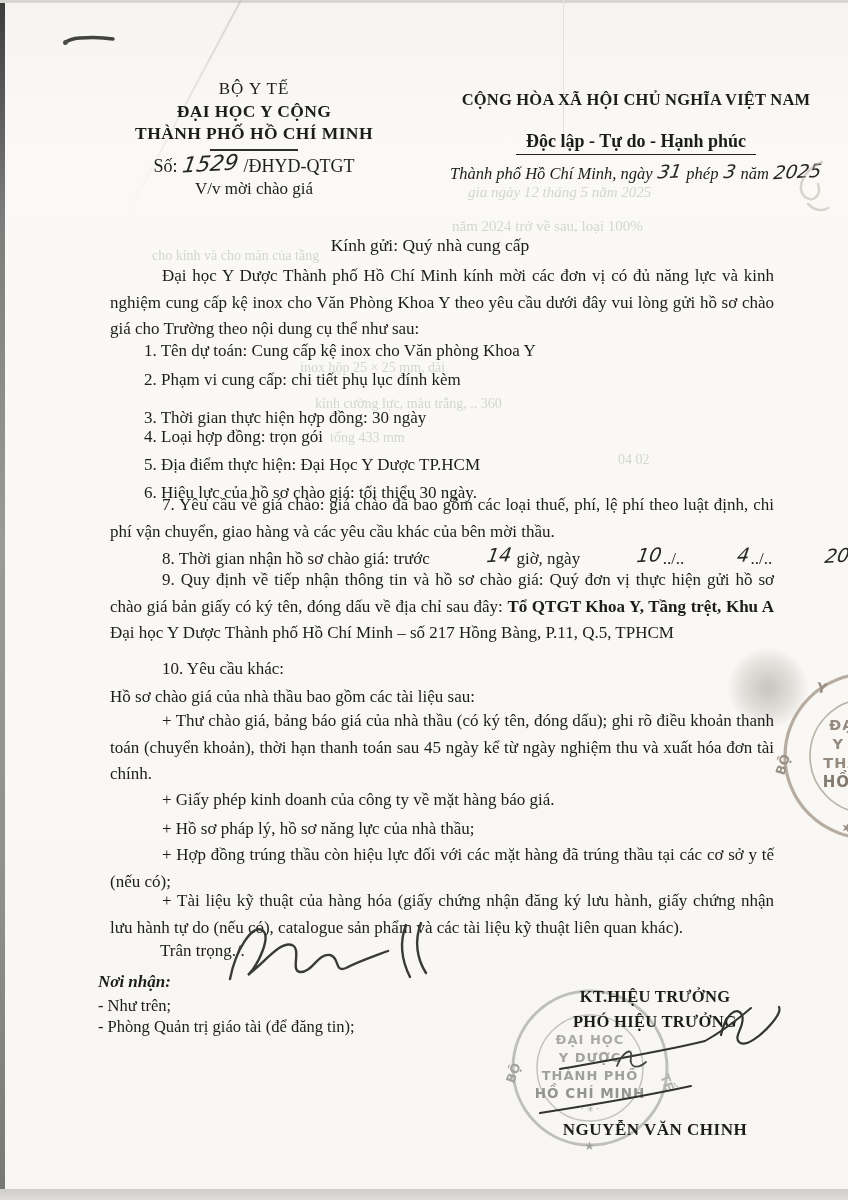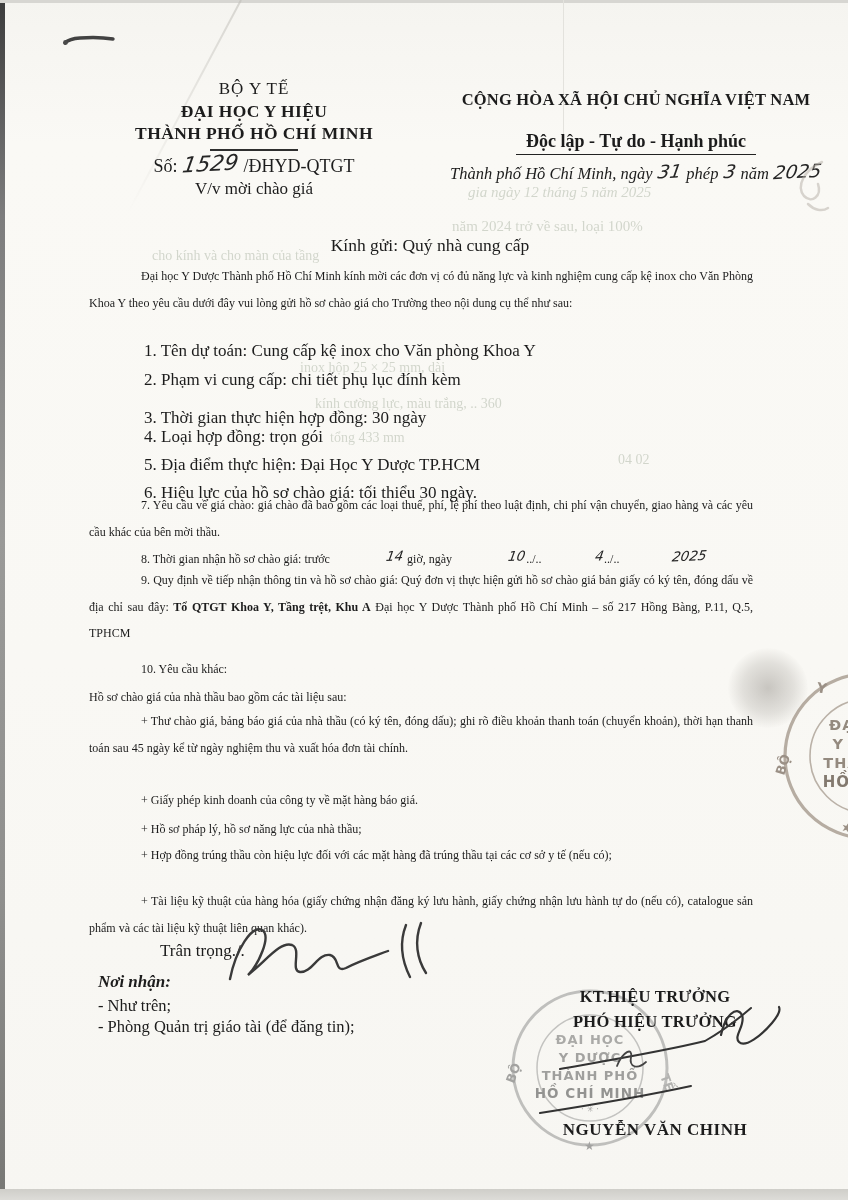--- a/index.html
+++ b/index.html
@@ -29,21 +29,21 @@
                     padding:1px 10px 2px 10px;margin-top:2px;}
   .date-line{font-size:16.5px;font-style:italic;margin-top:9px;white-space:nowrap;}
 
   .hand{font-family:"DejaVu Sans",sans-serif;font-style:italic;display:inline-block;
         transform:skewX(-12deg) rotate(-3deg);color:#262626;font-size:1.12em;line-height:1;
         position:relative;top:-1px;padding:0 1px;}
   .hand.big{font-size:1.2em;}
 
   .salutation{left:100px;top:235px;width:660px;text-align:center;font-size:17.5px;z-index:3;}
 
-  .txt{left:89px;width:664px;font-size:12px;line-height:26.5px;z-index:3;}
+  .txt{left:110px;width:664px;font-size:17px;line-height:26.5px;z-index:3;}
   .just{text-align:justify;}
   .ind{text-indent:52px;}
   .list-item{left:98px;width:664px;font-size:17px;padding-left:46px;z-index:3;white-space:nowrap;}
   .closing{left:160px;font-size:17px;z-index:3;}
   .noinhan{left:98px;font-size:17px;font-weight:bold;font-style:italic;z-index:3;}
   .recip{left:98px;font-size:16.5px;z-index:3;}
 
   .signer{left:505px;width:300px;text-align:center;z-index:3;}
   .signer .t{font-size:16.5px;font-weight:bold;letter-spacing:.3px;line-height:25px;}
   .signer-name{left:505px;top:1120px;width:300px;text-align:center;font-size:17px;font-weight:bold;
@@ -82,21 +82,21 @@
   <div class="ghost i" style="left:468px;top:184px;font-size:15px;">gia ngày 12 tháng 5 năm 2025</div>
   <div class="ghost" style="left:452px;top:218px;font-size:15px;">năm 2024 trở về sau, loại 100%</div>
   <div class="ghost" style="left:152px;top:248px;font-size:14px;">cho kính và cho màn của tầng</div>
   <div class="ghost" style="left:300px;top:360px;font-size:14px;">inox hộp 25 × 25 mm, dài</div>
   <div class="ghost" style="left:315px;top:396px;font-size:14px;">kính cường lực, màu trắng, .. 360</div>
   <div class="ghost" style="left:330px;top:430px;font-size:14px;">tổng 433 mm</div>
   <div class="ghost" style="left:618px;top:452px;font-size:14px;">04      02</div>
 
   <div class="abs hdr-left">
     <div class="min">BỘ Y TẾ</div>
-    <div class="org">ĐẠI HỌC Y HIỆU</div>
+    <div class="org">ĐẠI HỌC Y CỘNG</div>
     <div class="org">THÀNH PHỐ HỒ CHÍ MINH</div>
     <div class="hdr-rule"></div>
     <div class="so-line">
       <span>Số:</span>
       <span class="hand big">1529</span>
       <span>/ĐHYD-QTGT</span>
     </div>
     <div class="subject">V/v mời chào giá</div>
   </div>
 

